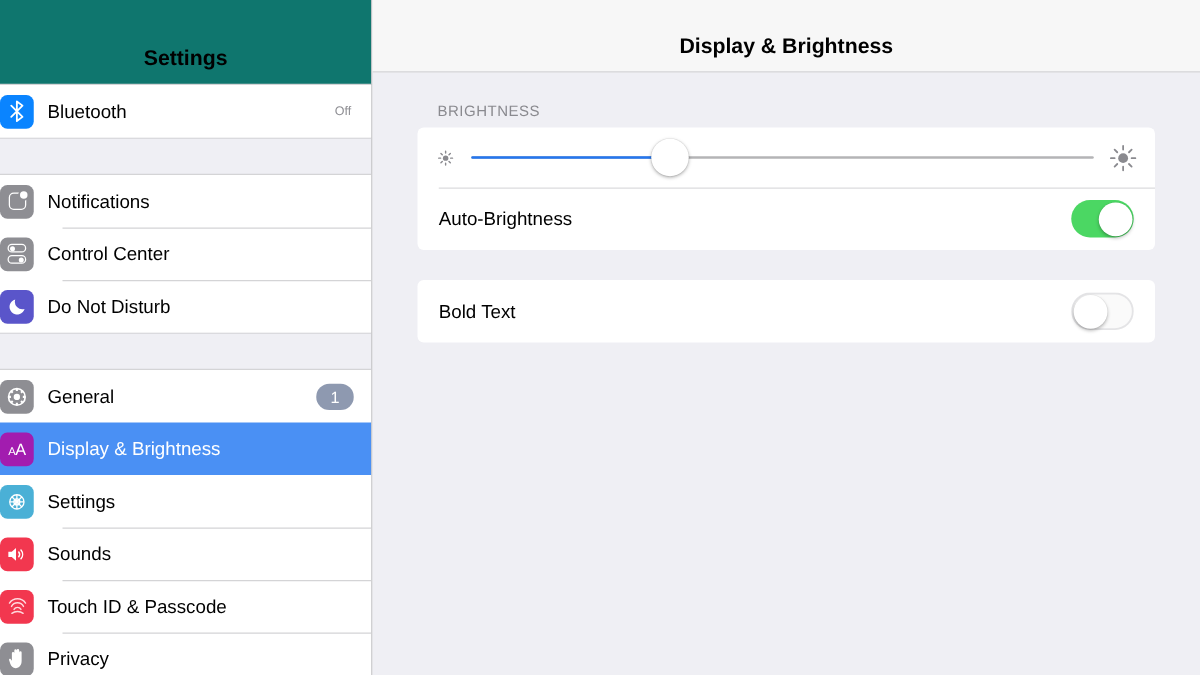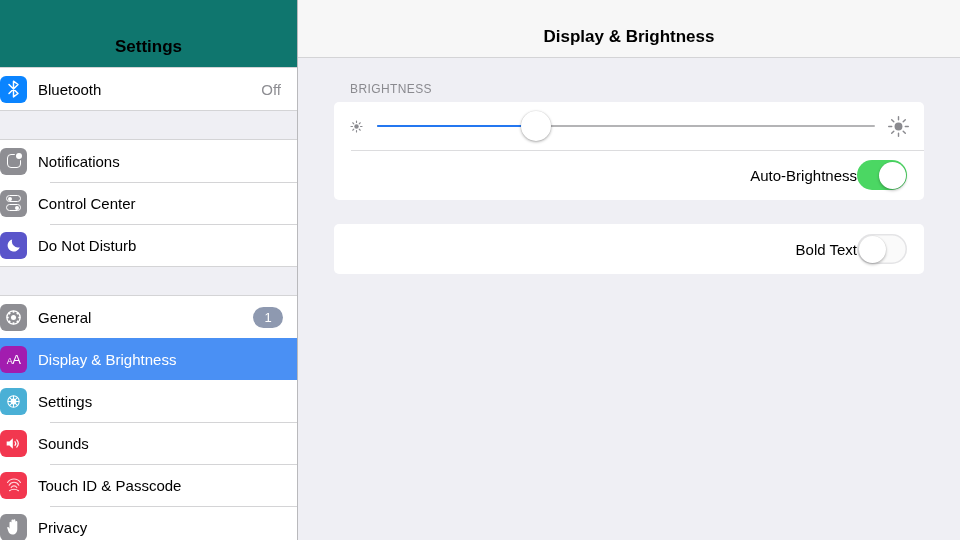--- a/index.html
+++ b/index.html
@@ -74,21 +74,21 @@
   }
   .sb-row + .sb-row:before {
     content:""; position:absolute; left:50px; right:0; top:0; height:1px;
     background:#d4d4d6;
   }
   .sb-row.selected { background:#4a90f4; }
   .sb-row.selected:before { background:transparent; }
   .sb-row.selected + .sb-row:before { background:transparent; }
   .sb-label { font-size:15px; color:#000; flex:1; margin-left:11px; }
   .sb-row.selected .sb-label { color:#fff; }
-  .sb-value { font-size:15px; color:#8e8e93; margin-right:2px; }
+  .sb-value { font-size:10px; color:#8e8e93; margin-right:2px; }
 
   .ic {
     width:27px; height:27px; border-radius:6px; flex:0 0 27px;
     display:flex; align-items:center; justify-content:center;
     position:relative; color:#fff;
   }
 
   
   .ic-bt { background:#0a84ff; }
   .ic-bt svg { width:15px; height:18px; }
@@ -150,21 +150,21 @@
     display:flex; align-items:flex-end; justify-content:center;
     padding-bottom:10px; border-bottom:1px solid #d4d4d6;
   }
   .content-title { font-size:17px; font-weight:bold; color:#000; }
   .content-body { padding:0 36px; }
   .section-header {
     font-size:12px; color:#8a8a8f; letter-spacing:0.4px;
     padding:24px 16px 6px 16px;
   }
   .card {
-    background:#fff; border-radius:5px; overflow:hidden;text-align:right;
+    background:#fff; border-radius:5px; overflow:hidden;
   }
   .card-row {
     display:flex; align-items:center; height:50px;
     padding:0 17px; position:relative; cursor:pointer;
   }
   .card-row + .card-row:before {
     content:""; position:absolute; left:17px; right:0; top:0; height:1px;
     background:#dcdcde;
   }
   .card-label { font-size:15px; color:#000; flex:1; }

